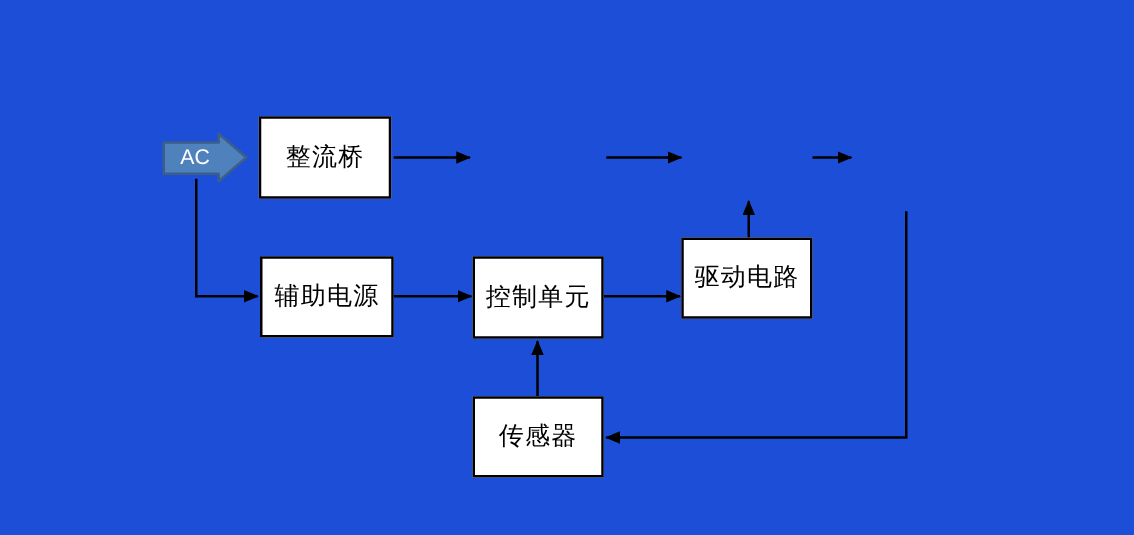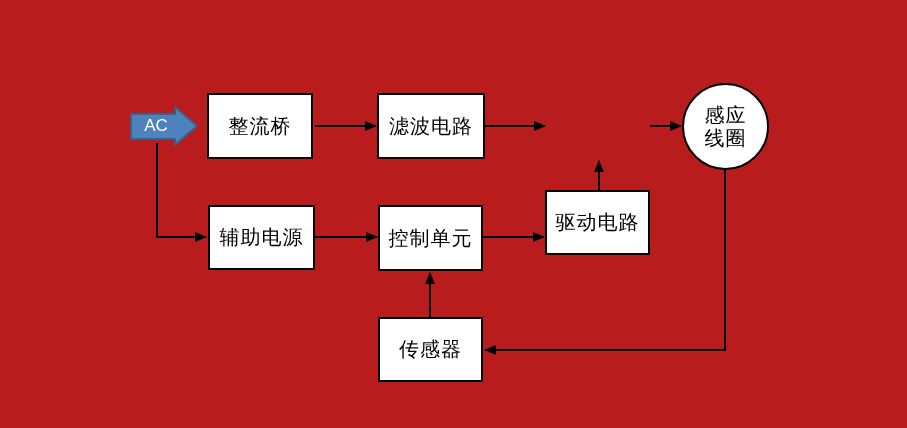--- a/index.html
+++ b/index.html
@@ -1,17 +1,17 @@
 <!DOCTYPE html>
 <html><head>
 <meta charset="utf-8">
 <style>
   html,body{margin:0;padding:0;background:#fff;}
   .stage{
-    position:relative;width:907px;height:428px;background:#b91c1c;overflow:hidden;
+    position:relative;width:907px;height:428px;background:#1d4ed8;overflow:hidden;
     font-family:"Liberation Serif","DejaVu Serif",serif;color:#000;
   }
   .wires{position:absolute;left:0;top:0;z-index:1;}
   .node{
     position:absolute;z-index:2;box-sizing:border-box;
     border:2.5px solid #000;background:#ffffff;
     display:flex;flex-direction:column;align-items:center;justify-content:center;
     font-size:20px;letter-spacing:1px;text-align:center;line-height:23px;
   }
   .node span{display:block;white-space:nowrap;}
@@ -65,29 +65,22 @@
 
     <polyline points="725,169 725,350 485,350" stroke="#000" stroke-width="2" fill="none" marker-end="url(#ah)"></polyline>
   </svg>
 
   <div class="ac-label">AC</div>
 
   <div class="node" id="rectifier">
     <span>整流桥</span>
   </div>
 
-  <div class="node" id="filter">
-    <span>滤波电路</span>
-  </div>
 
 
-  <div class="node circle" id="coil">
-    <span>感应</span>
-    <span>线圈</span>
-  </div>
 
   <div class="node" id="aux-power">
     <span>辅助电源</span>
   </div>
 
   <div class="node" id="control-unit">
     <span>控制单元</span>
   </div>
 
   <div class="node" id="driver">

